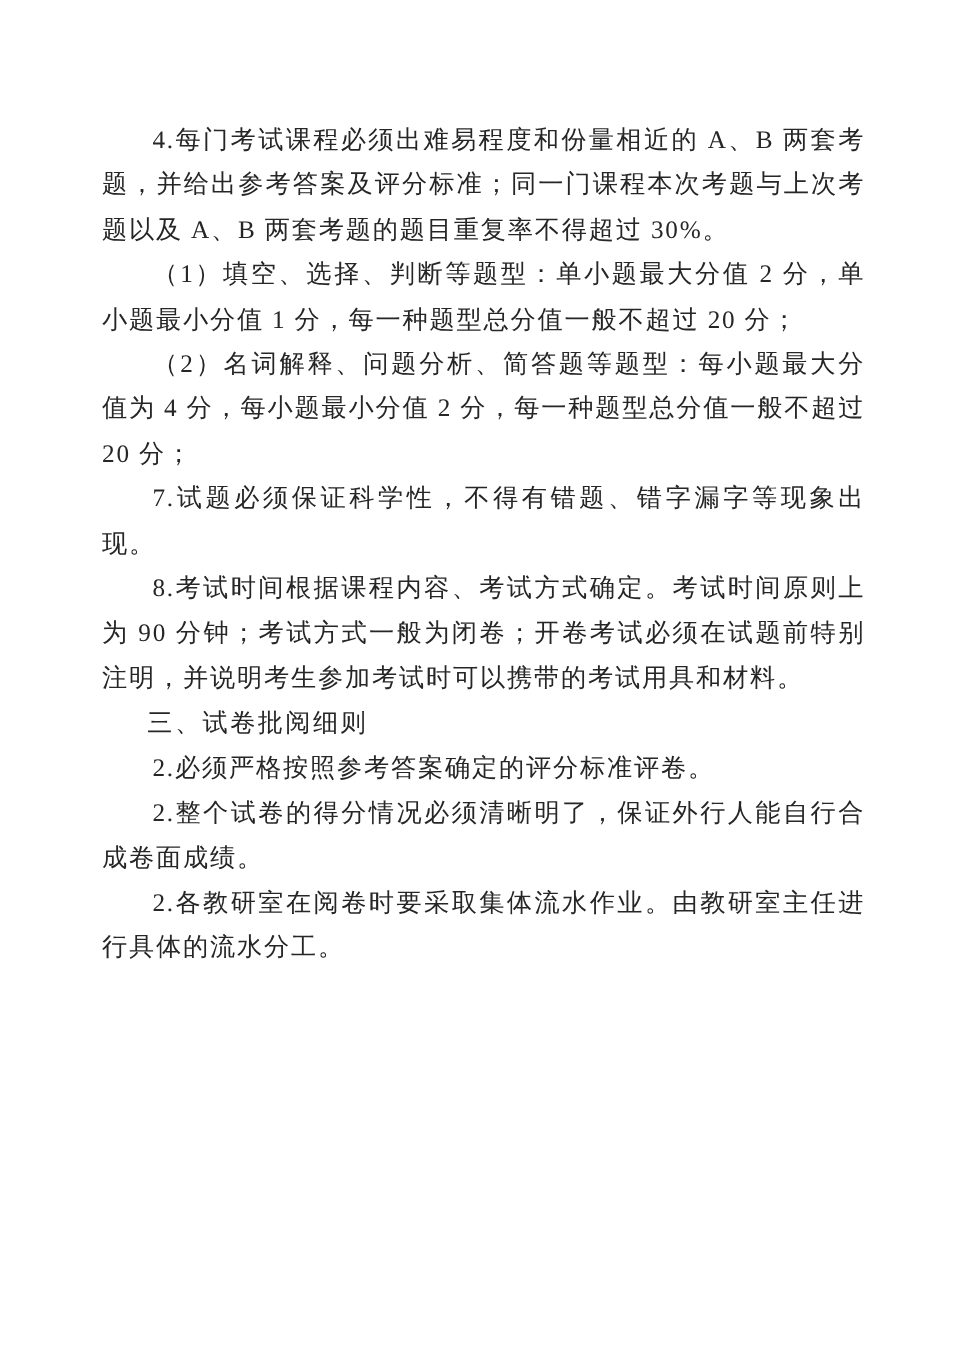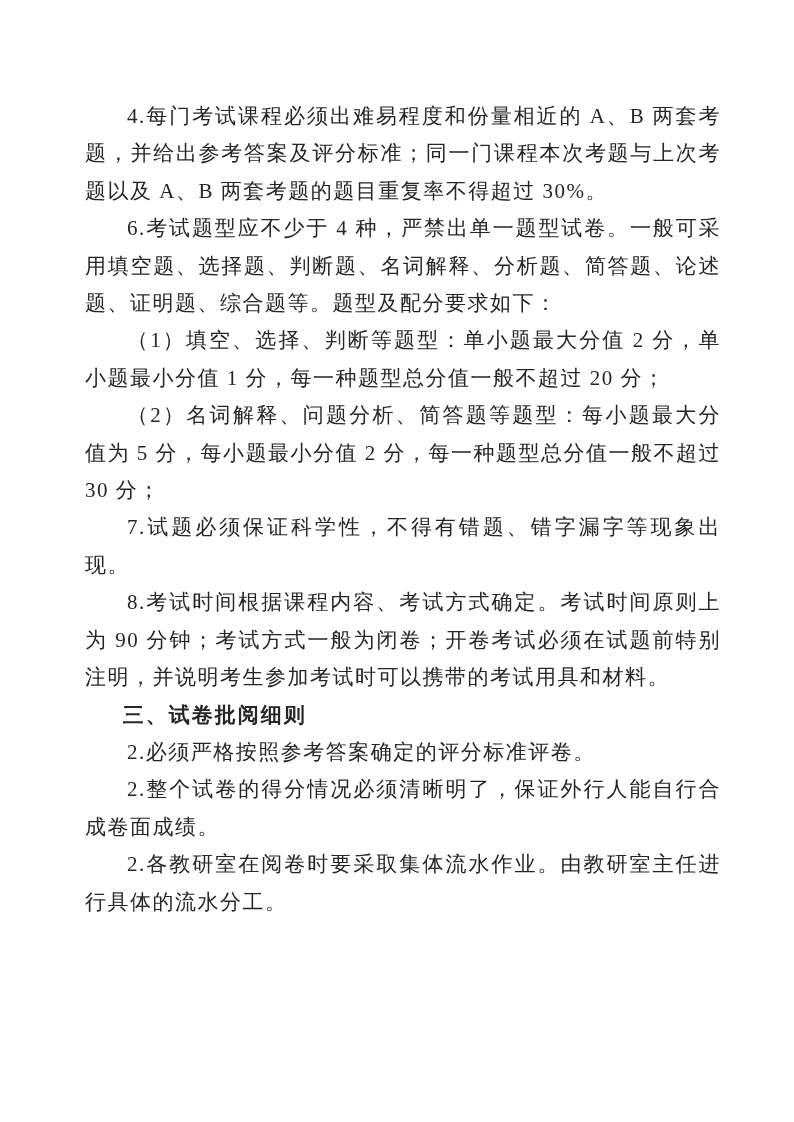--- a/index.html
+++ b/index.html
@@ -27,34 +27,33 @@
     padding: 0;
     font-size: 21px;
     line-height: 37.4px;
     text-align: justify;
     text-justify: inter-character;
     text-indent: 2em;
     letter-spacing: 1.5px;
     word-break: break-all;
   }
   .content p.heading {
-    font-weight: bold;
+    font-weight: normal;
     letter-spacing: 2px;
     text-indent: 1.8em;
   }
 </style>
 </head>
 <body>
 
 <div class="page">
   <div class="content">
     <p>4.每门考试课程必须出难易程度和份量相近的 A、B 两套考题，并给出参考答案及评分标准；同一门课程本次考题与上次考题以及 A、B 两套考题的题目重复率不得超过 30%。</p>
-    <p>6.考试题型应不少于 4 种，严禁出单一题型试卷。一般可采用填空题、选择题、判断题、名词解释、分析题、简答题、论述题、证明题、综合题等。题型及配分要求如下：</p>
     <p>（1）填空、选择、判断等题型：单小题最大分值 2 分，单小题最小分值 1 分，每一种题型总分值一般不超过 20 分；</p>
-    <p>（2）名词解释、问题分析、简答题等题型：每小题最大分值为 5 分，每小题最小分值 2 分，每一种题型总分值一般不超过 30 分；</p>
+    <p>（2）名词解释、问题分析、简答题等题型：每小题最大分值为 4 分，每小题最小分值 2 分，每一种题型总分值一般不超过 20 分；</p>
     <p>7.试题必须保证科学性，不得有错题、错字漏字等现象出现。</p>
     <p>8.考试时间根据课程内容、考试方式确定。考试时间原则上为 90 分钟；考试方式一般为闭卷；开卷考试必须在试题前特别注明，并说明考生参加考试时可以携带的考试用具和材料。</p>
     <p class="heading">三、试卷批阅细则</p>
     <p>2.必须严格按照参考答案确定的评分标准评卷。</p>
     <p>2.整个试卷的得分情况必须清晰明了，保证外行人能自行合成卷面成绩。</p>
     <p>2.各教研室在阅卷时要采取集体流水作业。由教研室主任进行具体的流水分工。</p>
   </div>
 </div>
 
 </body></html>

